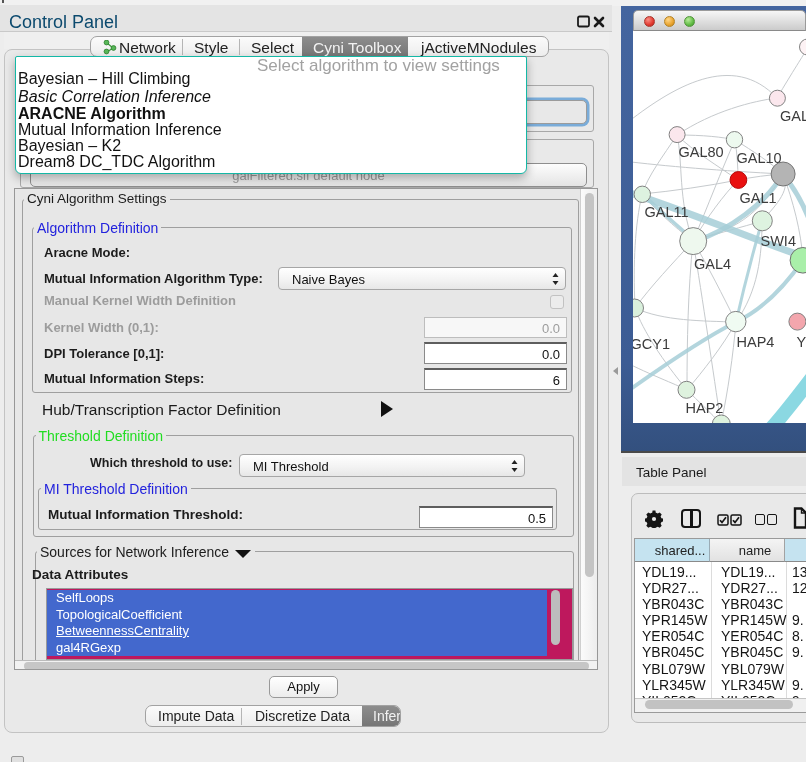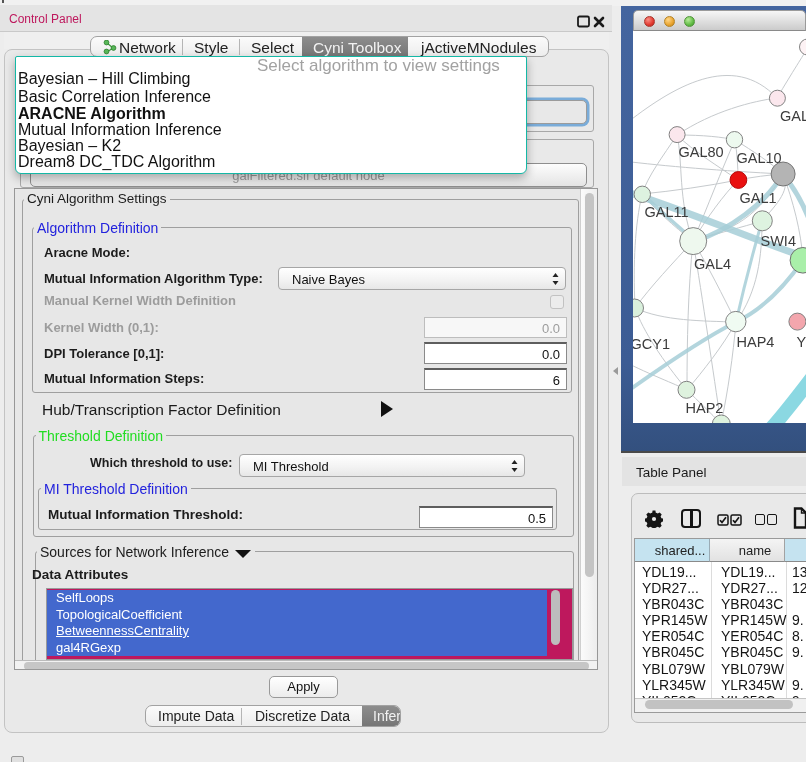--- a/index.html
+++ b/index.html
@@ -18,21 +18,21 @@
 .gtitle { position:absolute; font-size:14px; background:#e7e7e7; padding:0 3px; white-space:nowrap; }
 </style>
 </head>
 <body>
 <div id="app">
 
   <div class="abs" style="left:0;top:0;width:806px;height:6px;background:#f1f1f1;"></div>
   <div class="abs" style="left:2px;top:0;width:2px;height:3px;background:#555;"></div>
 
   <div class="abs" style="left:0;top:5px;width:612px;height:27px;background:#e4e4e4;border-bottom:1px solid #c9c9c9;"></div>
-  <div class="abs" style="left:9px;top:11.5px;font-size:12px;color:#be185d;">Control Panel</div>
+  <div class="abs" style="left:9px;top:11.5px;font-size:18px;color:#0c4a6e;">Control Panel</div>
   <svg class="abs" style="left:577px;top:15px;" width="13" height="13" viewBox="0 0 13 13">
       <rect x="1" y="1.5" width="11" height="10" rx="1.5" fill="none" stroke="#1a1a1a" stroke-width="1.8"></rect>
     </svg>
   <svg class="abs" style="left:593px;top:15px;" width="12" height="13" viewBox="0 0 12 13">
       <path d="M 2,3 L 10,11 M 10,3 L 2,11" stroke="#1a1a1a" stroke-width="2.6" stroke-linecap="round" fill="none"></path>
     </svg>
 
   <div class="abs" style="left:4px;top:32px;width:605px;height:17px;background:#efefef;"></div>
   <div class="abs" style="left:4px;top:49px;width:605px;height:684px;background:#e9e9e9;border:1px solid #c3c3c3;border-radius:8px;"></div>
 
@@ -58,21 +58,21 @@
     <div style="position:absolute;left:160px;top:2px;">Select</div>
     <div style="position:absolute;left:211px;top:0;width:106px;height:21px;background:linear-gradient(#8d8d8d,#747474);color:#f2f2f2;">
         <span style="position:absolute;left:11px;top:2px;">Cyni Toolbox</span>
       </div>
     <div style="position:absolute;left:330px;top:2px;">jActiveMNodules</div>
   </div>
 
   <div class="abs" style="left:15px;top:56px;width:512px;height:118px;background:#fff;border:1px solid #14b8a6;border-radius:2px 2px 6px 6px;box-shadow:0 4px 10px rgba(0,0,0,0.3);font-size:16px;color:#111;padding-left:38px;">
     <div style="position:absolute;left:241px;top:-1px;color:#a2a2a2;font-size:17px;">Select algorithm to view settings</div>
     <div style="position:absolute;left:2px;top:12.5px;">Bayesian – Hill Climbing</div>
-    <div style="position:absolute;left:2px;top:31px;">Basic Correlation Inference</div>
+    <div style="position:absolute;left:2px;top:31px;font-style:italic;">Basic Correlation Inference</div>
     <div style="position:absolute;left:2px;top:47.5px;font-weight:bold;">ARACNE Algorithm</div>
     <div style="position:absolute;left:2px;top:63.5px;">Mutual Information Inference</div>
     <div style="position:absolute;left:2px;top:80px;">Bayesian – K2</div>
     <div style="position:absolute;left:2px;top:96px;">Dream8 DC_TDC Algorithm</div>
   </div>
 
   <div class="abs" style="left:14px;top:188px;width:584px;height:482px;background:#e7e7e7;border:1px solid #979797;overflow:hidden;">
 
     <div class="gbox" style="left:7px;top:9.5px;width:557px;height:464px;"></div>
     <div class="gtitle" style="left:9px;top:1.5px;color:#1c1c1c;font-size:13.5px;">Cyni Algorithm Settings</div>

